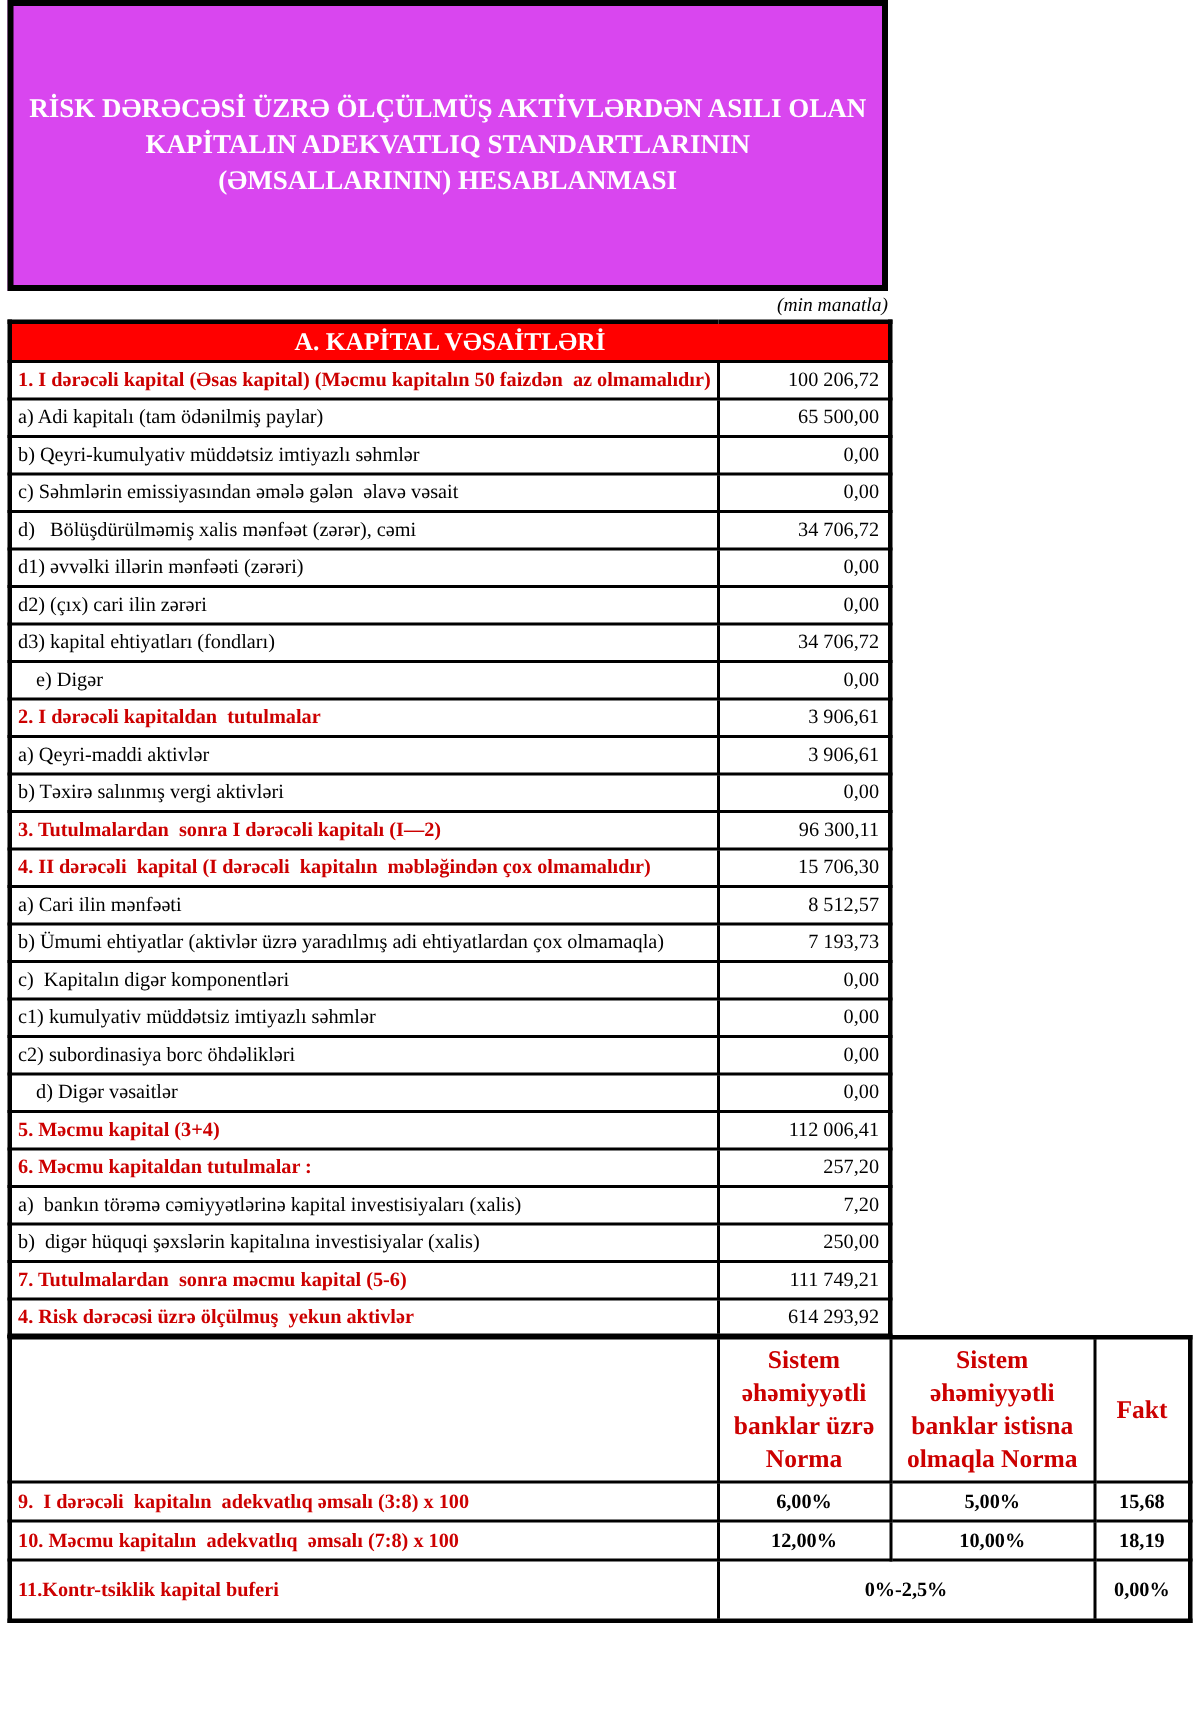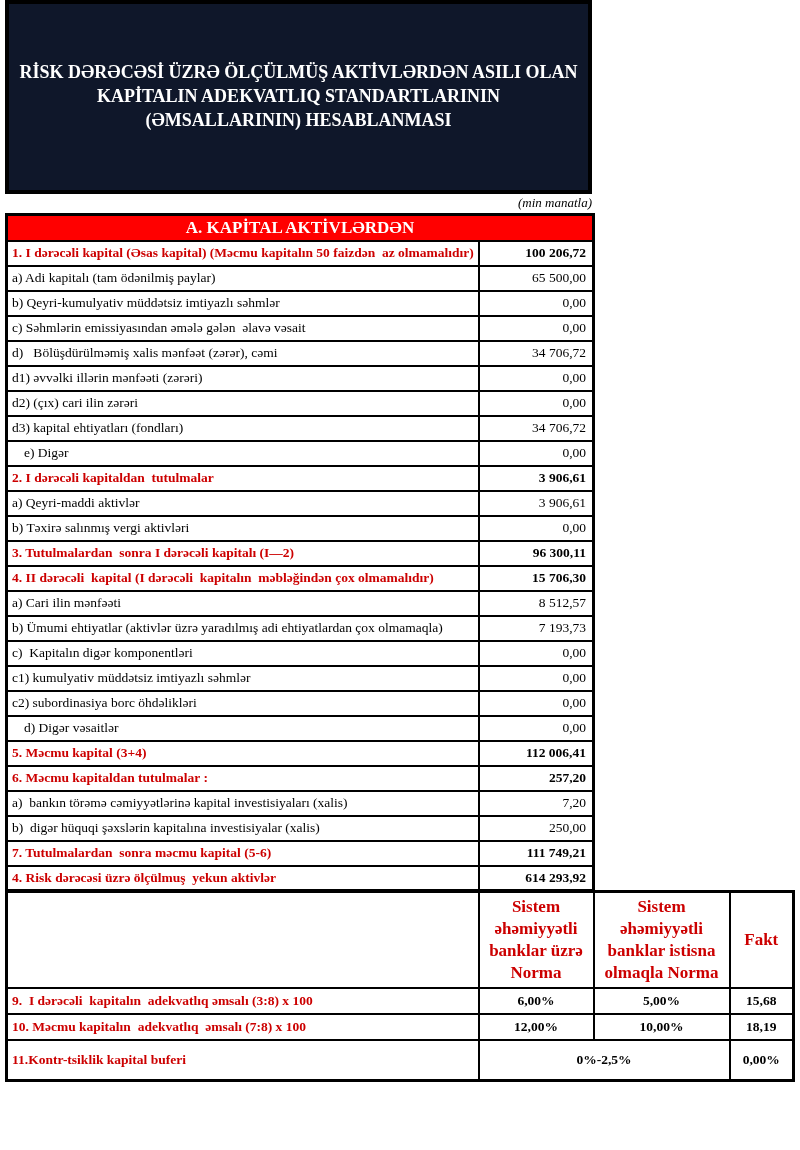--- a/index.html
+++ b/index.html
@@ -9,21 +9,21 @@
     background: #ffffff;
     font-family: "Liberation Serif", "DejaVu Serif", serif;
     color: #000000;
   }
   .page { position: relative; width: 800px; height: 1150px; }
 
   
   .banner {
     position: absolute; left: 5px; top: 0;
     width: 587px; height: 194px;
-    background: #0f172a;
+    background: #d946ef;
     border: 4px solid #000000;
     display: flex; flex-direction: column;
     justify-content: center; align-items: center;
     text-align: center;
     color: #FFFFFF; font-weight: bold; font-size: 18px; line-height: 1.32;
     padding: 0 10px;
   }
 
   
   .unit-note {
@@ -48,21 +48,21 @@
   td.label {
     font-size: 13.5px; text-align: left; padding: 2px 3px 2px 4px;
     height: 25px; line-height: 1.22; white-space: pre-wrap;
   }
   td.label.mainlbl { color: #CC0000; font-weight: bold; }
   td.label.indent { padding-left: 16px; }
   td.value {
     font-size: 13.5px; text-align: right; padding: 2px 6px 2px 2px;
     height: 25px;
   }
-  tr.main td.value { font-weight: bold; border-radius: 10px; }
+  tr.main td.value { font-weight: normal; border-radius: 10px; }
 
   
   tr.colhead-row td {
     color: #CC0000; font-weight: bold; font-size: 17px;
     text-align: center; line-height: 1.3; padding: 3px 4px; height: 70px;
   }
   tr.colhead-row td.empty-cell { background: #fff; }
   td.rlabel {
     color: #CC0000; font-weight: bold; font-size: 13.5px;
     text-align: left; padding: 2px 3px 2px 4px; height: 26px; white-space: pre-wrap;
@@ -85,21 +85,21 @@
 
   <div class="tables">
 
     <table class="tblA">
       <colgroup>
           <col style="width:472px">
           <col style="width:115px">
         </colgroup>
       <thead>
         <tr>
-          <th colspan="2" class="section-header">A. KAPİTAL AKTİVLƏRDƏN</th>
+          <th colspan="2" class="section-header">A. KAPİTAL VƏSAİTLƏRİ</th>
         </tr>
       </thead>
       <tbody id="tbodyA">
           <tr class="main">
             <td class="label mainlbl">1. I dərəcəli kapital (Əsas kapital) (Məcmu kapitalın 50 faizdən  az olmamalıdır)</td>
             <td class="value">100 206,72</td>
           </tr>
           <tr>
             <td class="label">a) Adi kapitalı (tam ödənilmiş paylar)</td>
             <td class="value">65 500,00</td>

